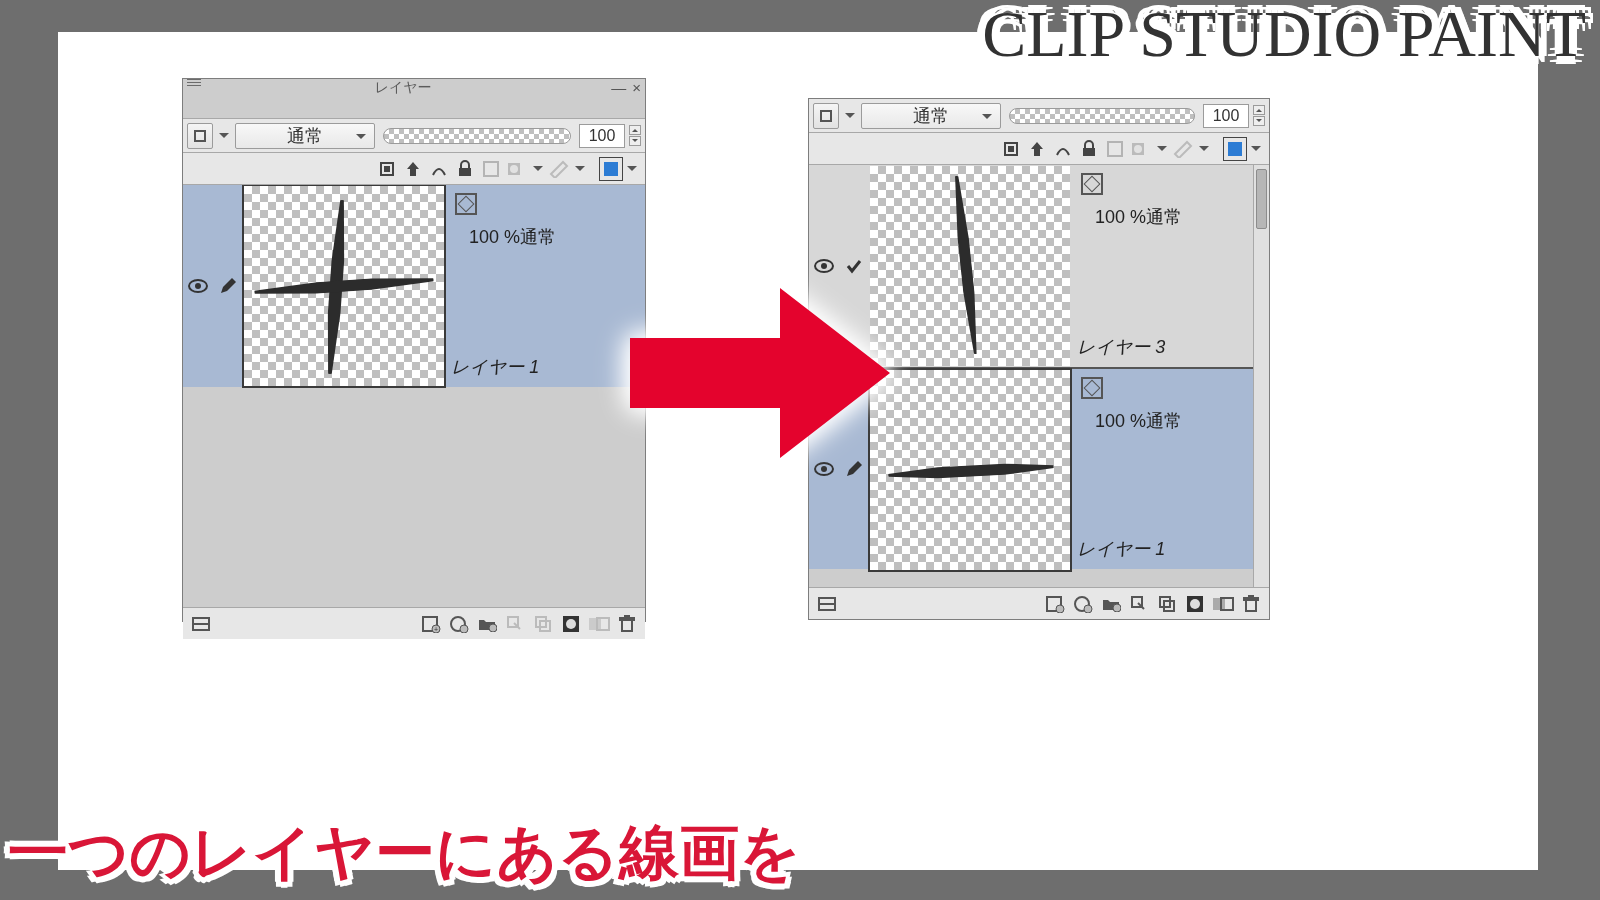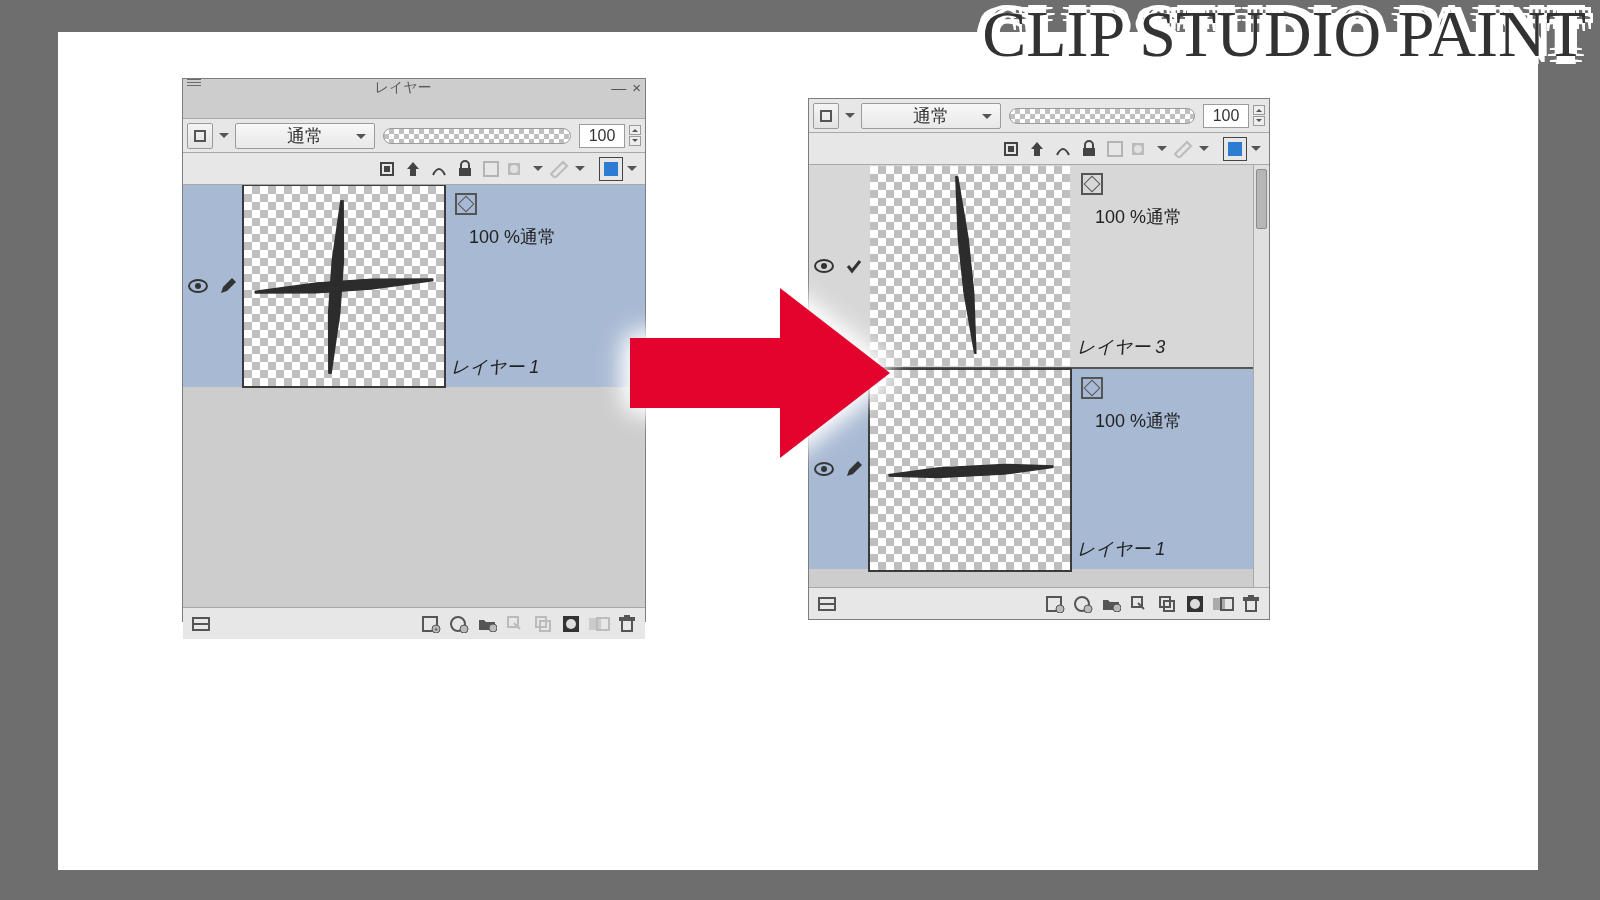--- a/index.html
+++ b/index.html
@@ -510,14 +510,14 @@
   </div>
 </div>
 
 <div class="bigarrow">
   <svg viewBox="0 0 260 170">
       <polygon points="0,50 150,50 150,0 260,85 150,170 150,120 0,120" fill="#e4032d"></polygon>
     </svg>
 </div>
 
 <div class="caption">
-  <br>
+  <span>一つのレイヤーにある線画を</span><br>
 </div>
 
 </body></html>

